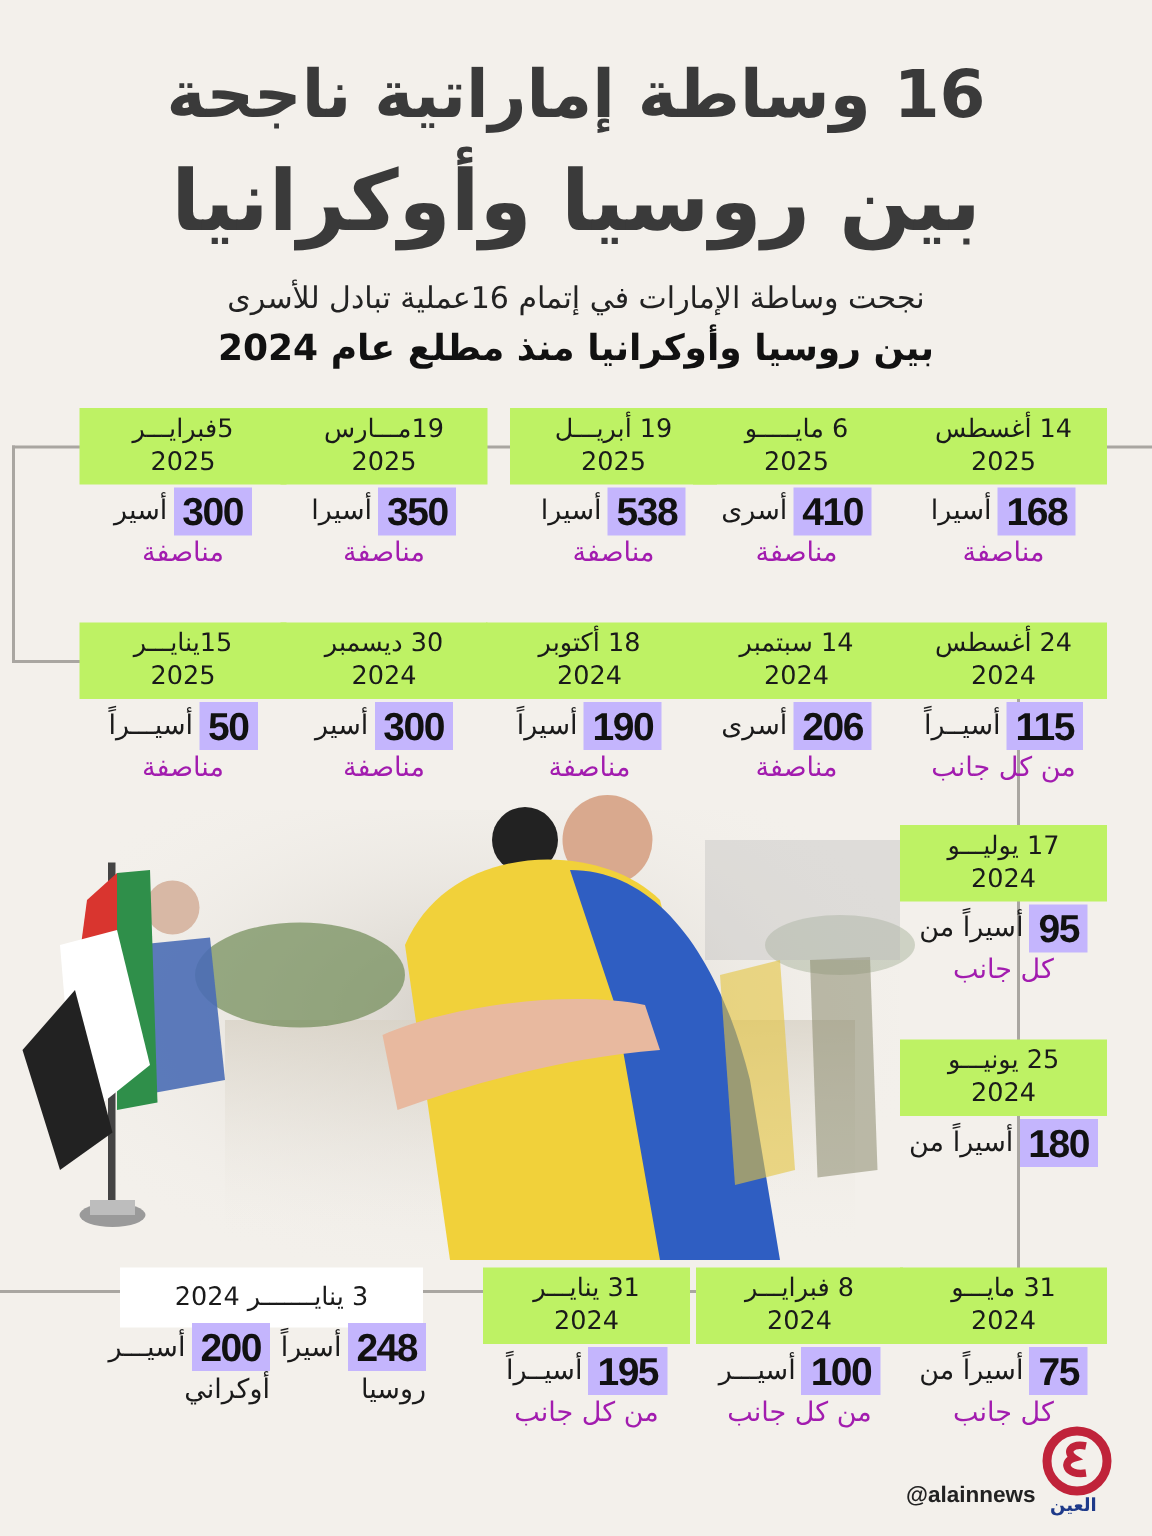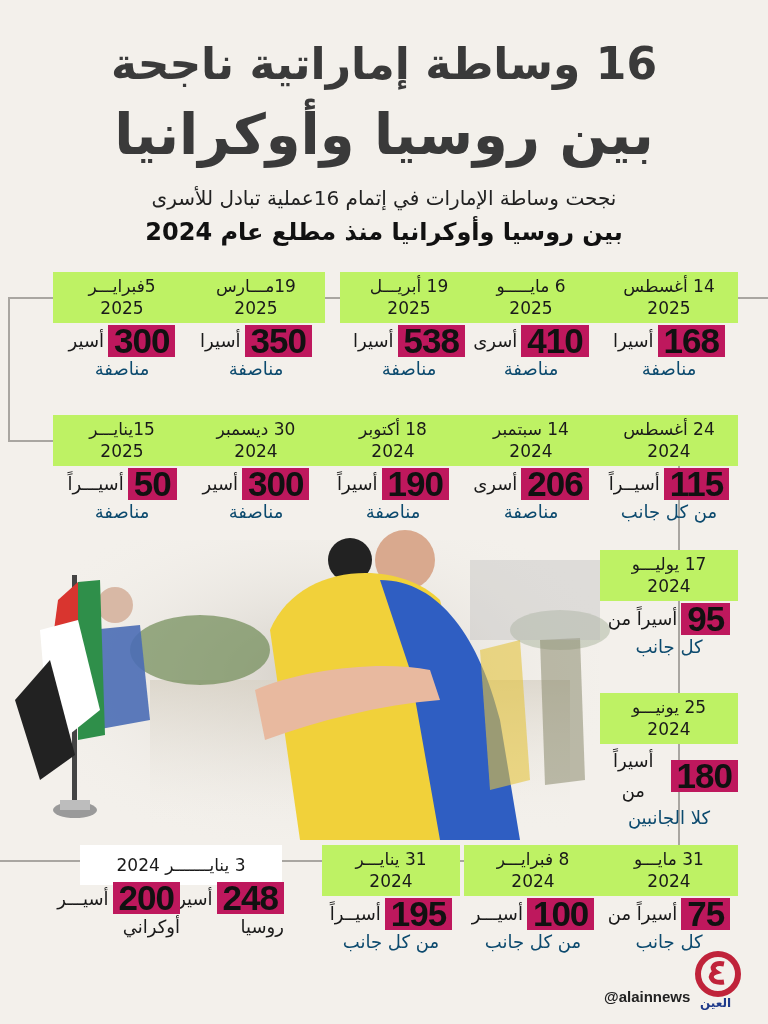--- a/index.html
+++ b/index.html
@@ -24,25 +24,25 @@
   .card { position: absolute; width: 138px; direction: rtl; text-align: center; }
   .card .datebox {
     background: #bef264; width: 138px; padding: 3px 4px 4px;
     font-size: 17px; line-height: 22px; color: #1a1a1a;
   }
   .card .countrow {
     margin-top: 2px; font-size: 18px; line-height: 30px; color: #1a1a1a;
     display: flex; justify-content: center; align-items: center; gap: 4px;
   }
   .num {
-    background: #be185d; font-family: "Liberation Sans", sans-serif; font-weight: bold;
-    font-size: 35px; padding: 0 6px; color: #111; letter-spacing: -1px; direction: ltr;
+    background: #c4b5fd; font-family: "Liberation Sans", sans-serif; font-weight: bold;
+    font-size: 26px; padding: 0 6px; color: #111; letter-spacing: -1px; direction: ltr;
     display: inline-block; line-height: 32px; text-align: right;
   }
-  .card .note { font-size: 18px; line-height: 24px; color: #0c4a6e; }
+  .card .note { font-size: 18px; line-height: 24px; color: #a21caf; }
 
   .photo {
     position: absolute; left: 0; top: 520px; width: 768px; height: 330px; pointer-events: none;
   }
 
   .logo { position: absolute; left: 690px; top: 950px; width: 56px; height: 56px; }
   .handle {
     position: absolute; left: 604px; top: 988px; font-family: Liberation Sans, sans-serif;
     font-weight: bold; font-size: 15px; color: #222; direction: ltr;
   }
@@ -230,21 +230,20 @@
 </div>
 <div class="card" style="left:600px; top:693px;">
   <div class="datebox">
       <div>25 يونيـــو</div>
       <div>2024</div>
     </div>
   <div class="countrow">
       <span class="num">180</span>
       <span>أسيراً من</span>
     </div>
-  <div class="note">كلا الجانبين</div>
 </div>
 
 <div class="card" style="left:600px; top:845px;">
   <div class="datebox">
       <div>31 مايـــو</div>
       <div>2024</div>
     </div>
   <div class="countrow">
       <span class="num">75</span>
       <span>أسيراً من</span>

